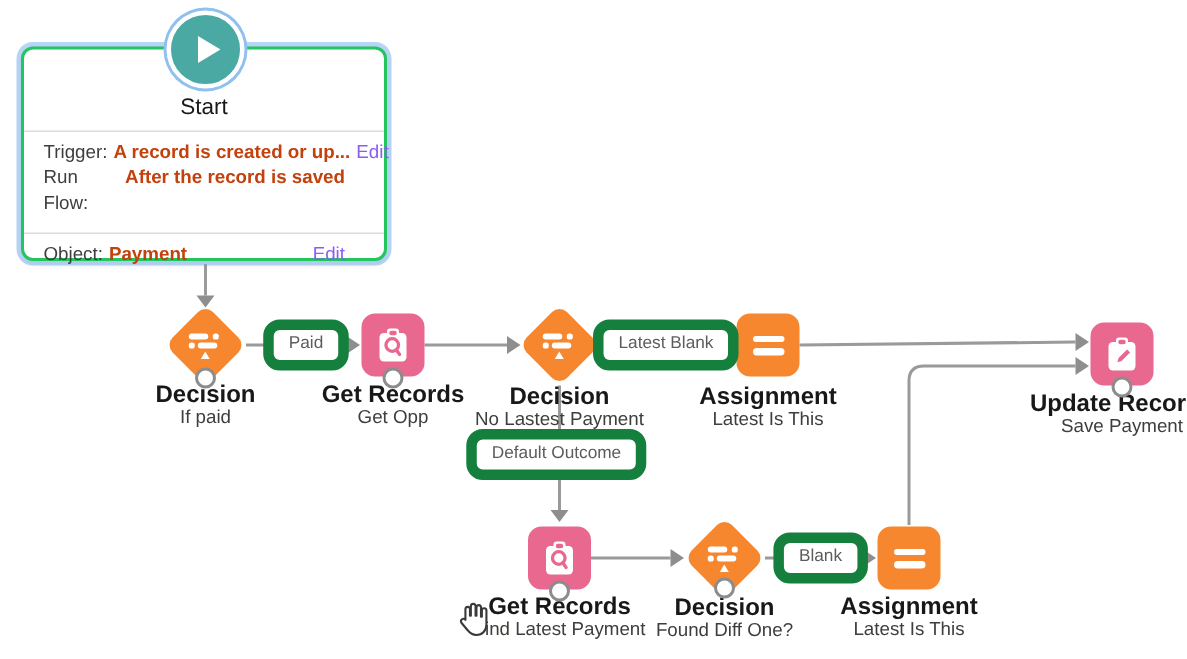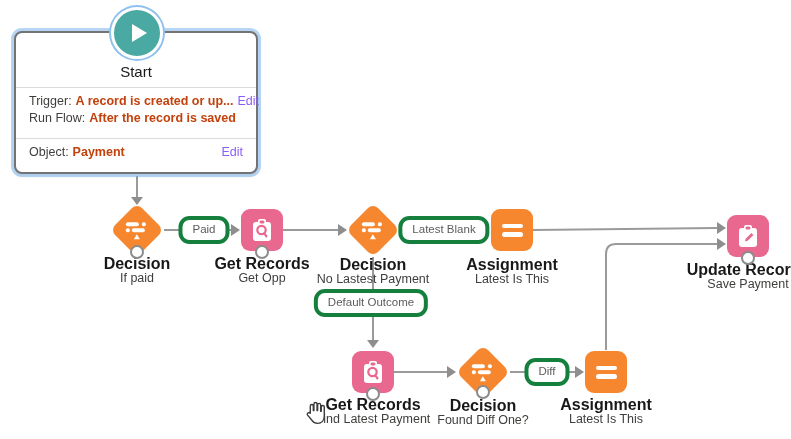--- a/index.html
+++ b/index.html
@@ -2,31 +2,31 @@
 <html><head>
 <meta charset="utf-8">
 <style>
   html,body{margin:0;padding:0;background:#fff;}
   .canvas{position:relative;width:791px;height:439px;background:#ffffff;overflow:hidden;
           font-family:"Liberation Sans", sans-serif;}
   svg.wires{position:absolute;left:0;top:0;z-index:1;}
 
   
   .start-panel{position:absolute;left:14px;top:31px;width:240px;height:139px;background:#fff;
-    border:2px solid #737373;border-radius:8px;z-index:4;
+    border:2px solid #22c55e;border-radius:8px;z-index:4;
     box-shadow:0 0 0 3px rgba(124,178,235,.55),0 2px 4px rgba(0,0,0,.12);}
   .play-btn{position:absolute;left:111px;top:7px;width:46px;height:46px;border-radius:50%;
     background:#4AA9A2;border:3px solid #fff;box-shadow:0 0 0 2px #8FC0EE;z-index:5;
     display:flex;align-items:center;justify-content:center;}
   .play-tri{width:0;height:0;border-left:15px solid #fff;border-top:9px solid transparent;
     border-bottom:9px solid transparent;margin-left:5px;}
   .sp-title{margin-top:30px;text-align:center;font-size:15px;color:#181818;}
   .sp-sub{margin-top:2px;text-align:center;font-size:12.5px;color:#3e3e3c;}
   .sp-div{border-top:1px solid #dddbda;margin-top:7px;}
-  .sp-rows{padding:5px 13px 4px 13px;}
+  .sp-rows{padding:5px 26px 4px 13px;}
   .sp-row{display:flex;align-items:baseline;gap:4px;font-size:12.5px;line-height:17px;color:#3e3e3c;}
   .sp-val{font-weight:bold;color:#c2410c;white-space:nowrap;}
   .sp-edit{margin-left:auto;color:#8b5cf6;cursor:pointer;}
 
   
   .sq-node{position:absolute;width:42px;height:42px;border-radius:9px;z-index:2;
     display:flex;align-items:center;justify-content:center;}
   .pink{background:#E8688F;} .orange{background:#F6872F;}
   .diamond{position:absolute;width:38px;height:38px;border-radius:7px;background:#F6872F;
     transform:rotate(45deg);z-index:2;display:flex;align-items:center;justify-content:center;}
@@ -35,21 +35,21 @@
   .ddot{position:absolute;background:#fff;width:3.5px;height:3.5px;border-radius:50%;}
   .dpole{position:absolute;left:8px;top:12.5px;width:0;height:0;
     border-left:3.5px solid transparent;border-right:3.5px solid transparent;border-bottom:5px solid #fff;}
   .eq{display:flex;flex-direction:column;gap:4px;}
   .eqbar{width:21px;height:4.5px;background:#fff;border-radius:2.5px;}
 
   .nlabel{position:absolute;width:180px;text-align:center;z-index:2;}
   .ntype{font-size:16px;font-weight:bold;color:#181818;line-height:15px;}
   .nname{font-size:12.5px;color:#3e3e3c;line-height:15px;}
 
-  .pill{position:absolute;transform:translate(-50%,-50%);background:#fff;border:4px solid #15803d;
+  .pill{position:absolute;transform:translate(-50%,-50%);background:#fff;border:7px solid #15803d;
     border-radius:11px;height:20px;line-height:18px;padding:0 10px;font-size:11.5px;color:#5c5c5c;
     z-index:3;white-space:nowrap;}
 
   .port{position:absolute;width:14px;height:14px;box-sizing:border-box;border:2px solid #8c8c8c;
     border-radius:50%;background:#fff;z-index:3;}
 
   .cursor{position:absolute;left:302px;top:399px;width:28px;height:30px;z-index:6;}
 </style>
 </head>
 <body>
@@ -214,19 +214,19 @@
       </div>
   </div>
   <div class="nlabel" style="left:516px;top:397px;">
     <div class="ntype">Assignment</div>
     <div class="nname">Latest Is This</div>
   </div>
 
   <div class="pill" style="left:204px;top:230px;">Paid</div>
   <div class="pill" style="left:444px;top:230px;">Latest Blank</div>
   <div class="pill" style="left:371px;top:303px;">Default Outcome</div>
-  <div class="pill" style="left:547px;top:372px;">Diff</div>
+  <div class="pill" style="left:547px;top:372px;">Blank</div>
 
   <svg class="cursor" viewBox="0 0 24 24">
     <path d="M7.1 10.6 V5.3 c0-.8.6-1.4 1.3-1.4 .8 0 1.3.6 1.3 1.4 V9 h.5 V3.6 c0-.8.6-1.4 1.3-1.4 .8 0 1.4.6 1.4 1.4 V9 h.5 V4.3 c0-.8.6-1.4 1.3-1.4 .8 0 1.3.6 1.3 1.4 V9.6 h.5 V6 c0-.8.6-1.3 1.3-1.3 .7 0 1.3.6 1.3 1.3 V14 c0 3.5-2.3 6-5.7 6 -2.2 0-3.6-.8-4.9-2.6 L4.8 13 c-.5-.7-.3-1.6.4-2 .6-.4 1.4-.3 1.9.3 z" fill="#fff" stroke="#3a3a3a" stroke-width="1.2" stroke-linejoin="round"></path>
   </svg>
 
 </div>
 
 </body></html>

